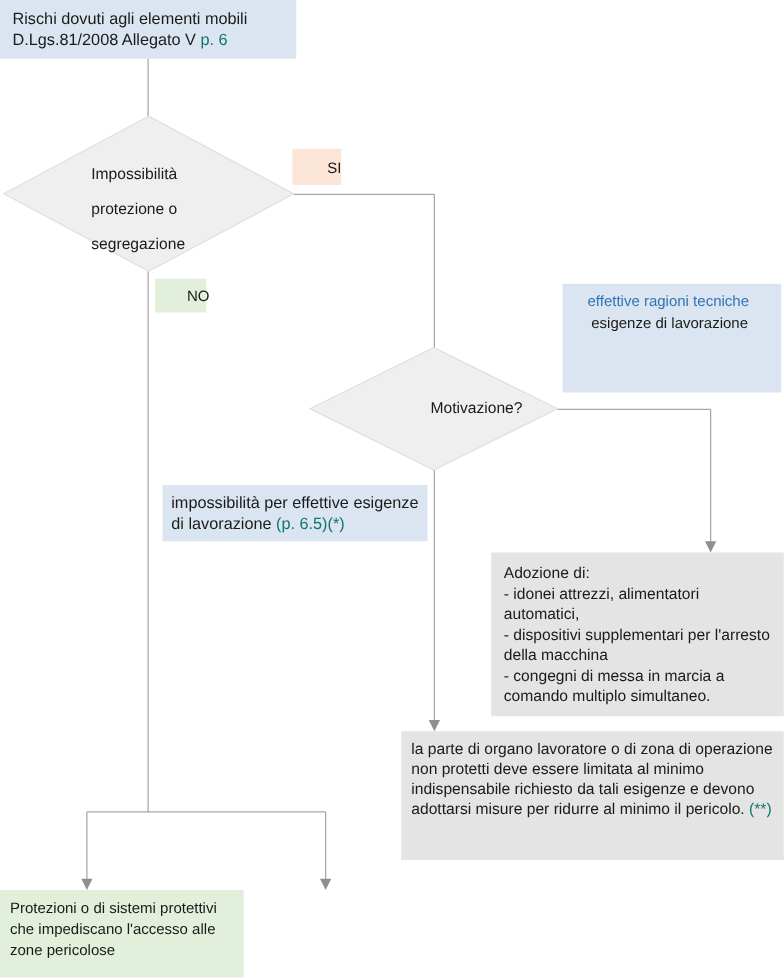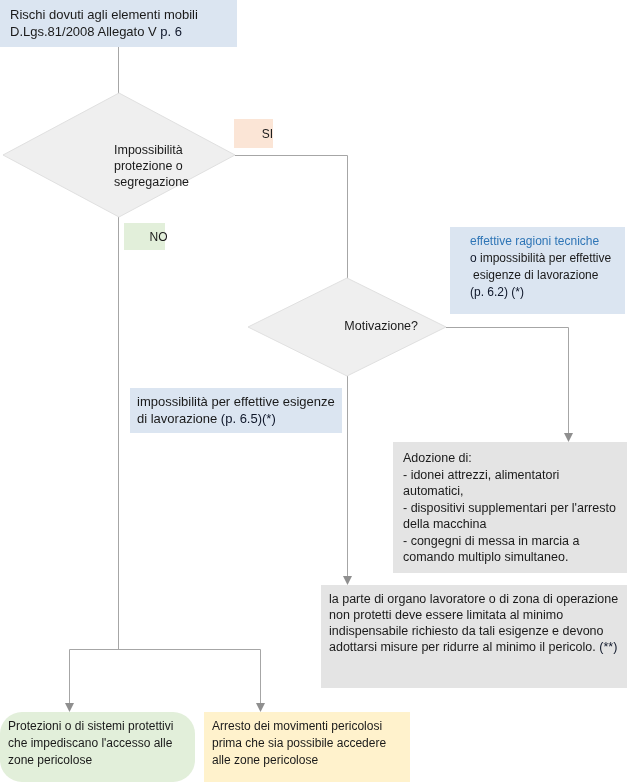--- a/index.html
+++ b/index.html
@@ -9,40 +9,40 @@
     color: #1a1a1a;
     background: #ffffff;
     position: relative;
     overflow: hidden;
   }
   #canvas { position: relative; width: 627px; height: 578px; }
   #connectors { position: absolute; left: 0; top: 0; width: 627px; height: 782px; }
 
   .node { position: absolute; font-size: 12.5px; }
   .preline { white-space: pre-line; }
-  .red  { color: #0f172a; }
+  .red  { color: #0f766e; margin-top: 44px; }
   .blue { color: #2e75b6; }
 
   .title-box {
     left: 0; top: 0; width: 237px; height: 47px;
     background: #dbe5f1; padding: 6px 10px;
     font-size: 13px; line-height: 17px; white-space: nowrap;
   }
 
   .branch-label {
     display: flex; align-items: center; justify-content: center;
     font-size: 12px;
     padding-left: 28px;
   }
   .yes-label { left: 234px; top: 119px; width: 39px; height: 29px; background: #fbe5d6; }
   .no-label  { left: 124px; top: 223px; width: 41px; height: 27px; background: #e2efda; }
 
   .d1-label {
-    left: 73px; top: 142px; width: 120px;
-    font-size: 12.5px; line-height: 16px; margin-left: 41px;
+    left: 73px; top: 125px; width: 120px;
+    font-size: 12.5px; line-height: 28px;
   }
   .d2-label {
     left: 277px; top: 319px; width: 141px;
     text-align: right; font-size: 12.5px;
   }
 
   .note-right {
     left: 450px; top: 227px; width: 175px; height: 87px;
     background: #dbe5f1; padding: 6px 20px;
     font-size: 12px; line-height: 17px; white-space: nowrap;
@@ -65,21 +65,21 @@
     left: 321px; top: 585px; width: 306px; height: 103px;
     background: #e4e4e4; padding: 6px 8px;
     font-size: 12.5px; line-height: 16px;
   }
 
   .outcome {
     top: 712px; height: 70px;
     padding: 6px 4px 6px 8px;
     font-size: 12px; line-height: 17px;
   }
-  .box-protezioni { left: 0;    width: 195px; background: #e2efda; border-radius: 22px; }
+  .box-protezioni { left: 0;    width: 195px; background: #e2efda; }
   .box-arresto    { left: 204px; width: 206px; background: #fff2cc; }
 </style>
 </head>
 <body>
 
 <div id="canvas">
 
   <svg id="connectors" width="627" height="782" viewBox="0 0 627 782" xmlns="http://www.w3.org/2000/svg">
     <g stroke="#a6a6a6" stroke-width="1" fill="none">
       <line x1="118.5" y1="47" x2="118.5" y2="94"></line>
@@ -114,38 +114,34 @@
 segregazione</div>
 
   <div class="node branch-label yes-label">SI</div>
 
   <div class="node branch-label no-label">NO</div>
 
   <div class="node d2-label">Motivazione?</div>
 
   <div class="node note-right">
     <div class="blue">effettive ragioni tecniche</div>
-    <div><span class="red">o</span>
-      <span>impossibilità per effettive</span></div>
     <div class="indent">esigenze di lavorazione</div>
-    <div class="red">(p. 6.2) (*)</div>
   </div>
 
   <div class="node note-left">
     <span>impossibilità per effettive esigenze di lavorazione</span>
     <span class="red">(p. 6.5)(*)</span>
   </div>
 
   <div class="node box-la-parte">
     <span>la parte di organo lavoratore o di zona di operazione non protetti deve essere limitata al minimo indispensabile richiesto da tali esigenze e devono adottarsi misure per ridurre al minimo il pericolo.</span>
     <span class="red">(**)</span>
   </div>
 
   <div class="node box-adozione preline">Adozione di:
 - idonei attrezzi, alimentatori automatici,
 - dispositivi supplementari per l'arresto della macchina
 - congegni di messa in marcia a comando multiplo simultaneo.</div>
 
   <div class="node outcome box-protezioni">Protezioni o di sistemi protettivi che impediscano l'accesso alle zone pericolose</div>
 
-  <div class="node outcome box-arresto">Arresto dei movimenti pericolosi prima che sia possibile accedere alle zone pericolose</div>
 
 </div>
 
 </body></html>

